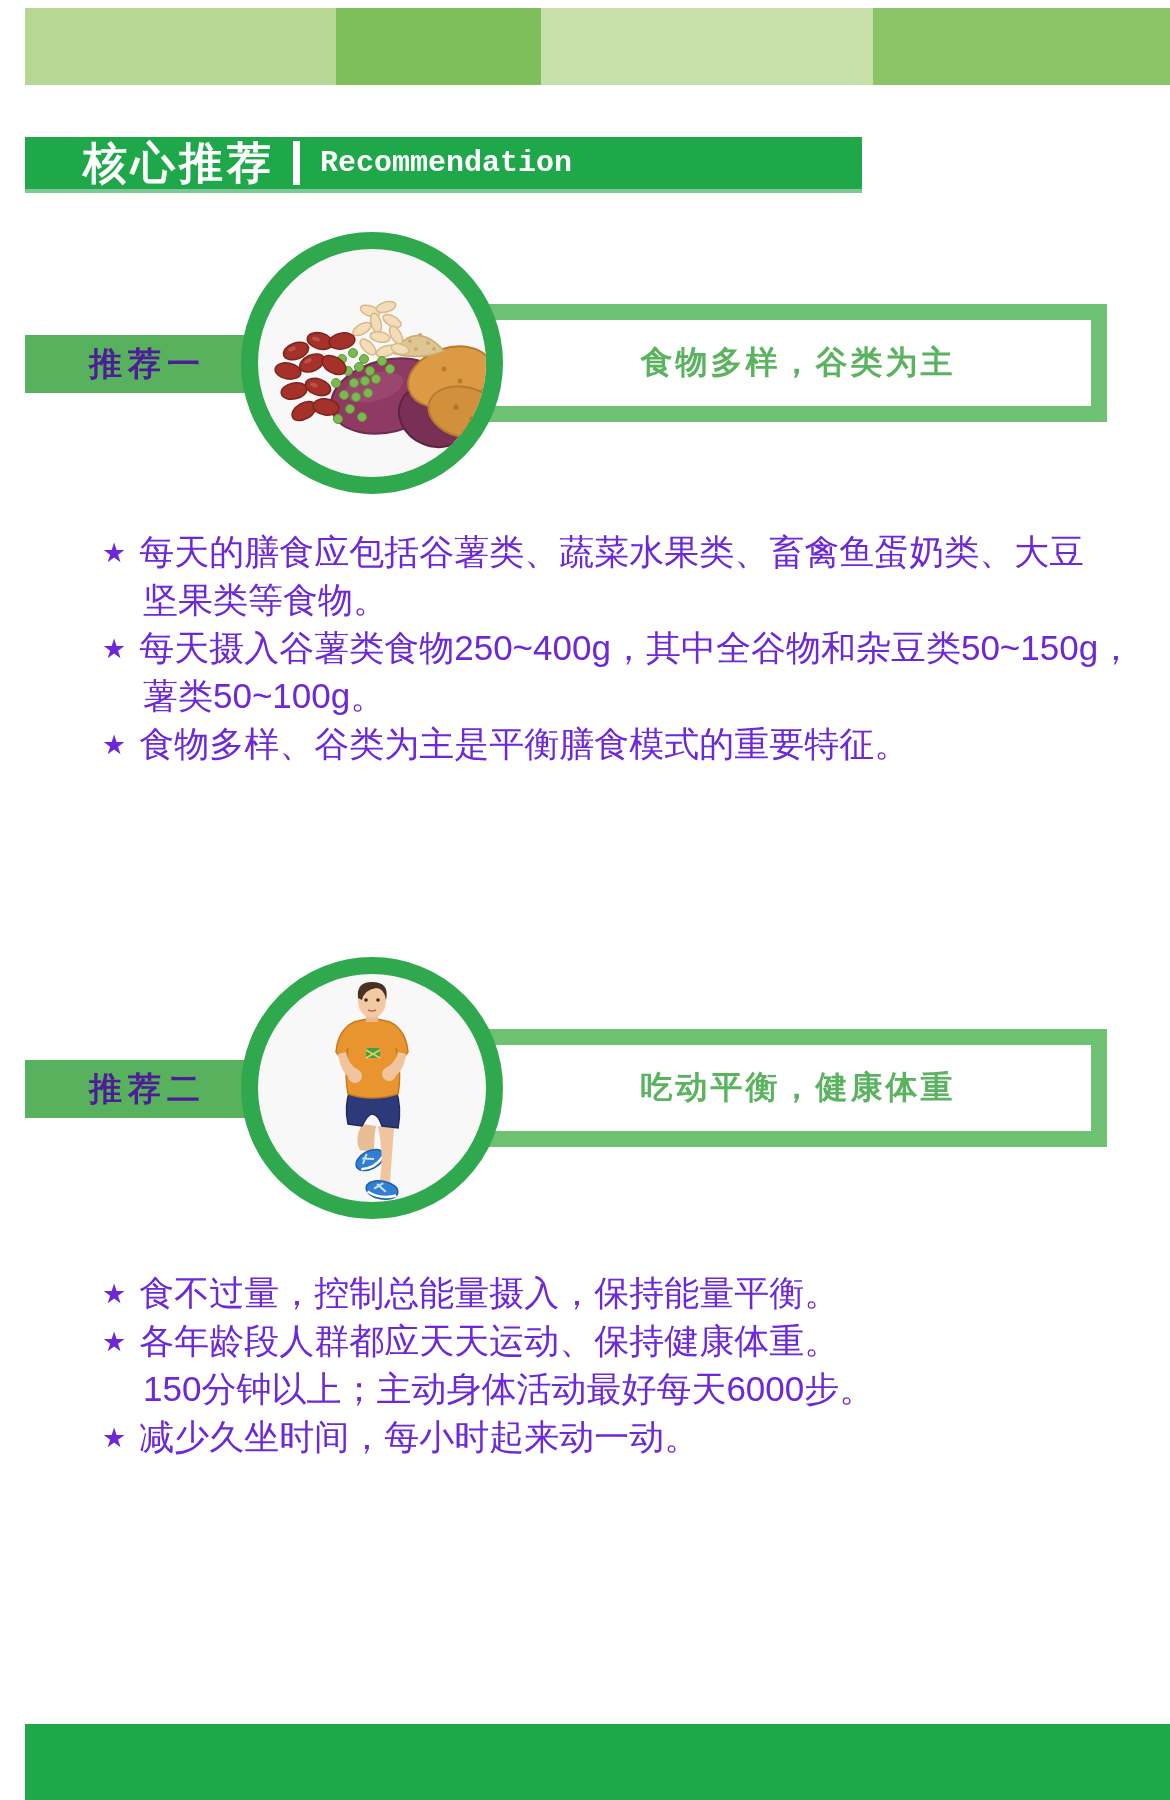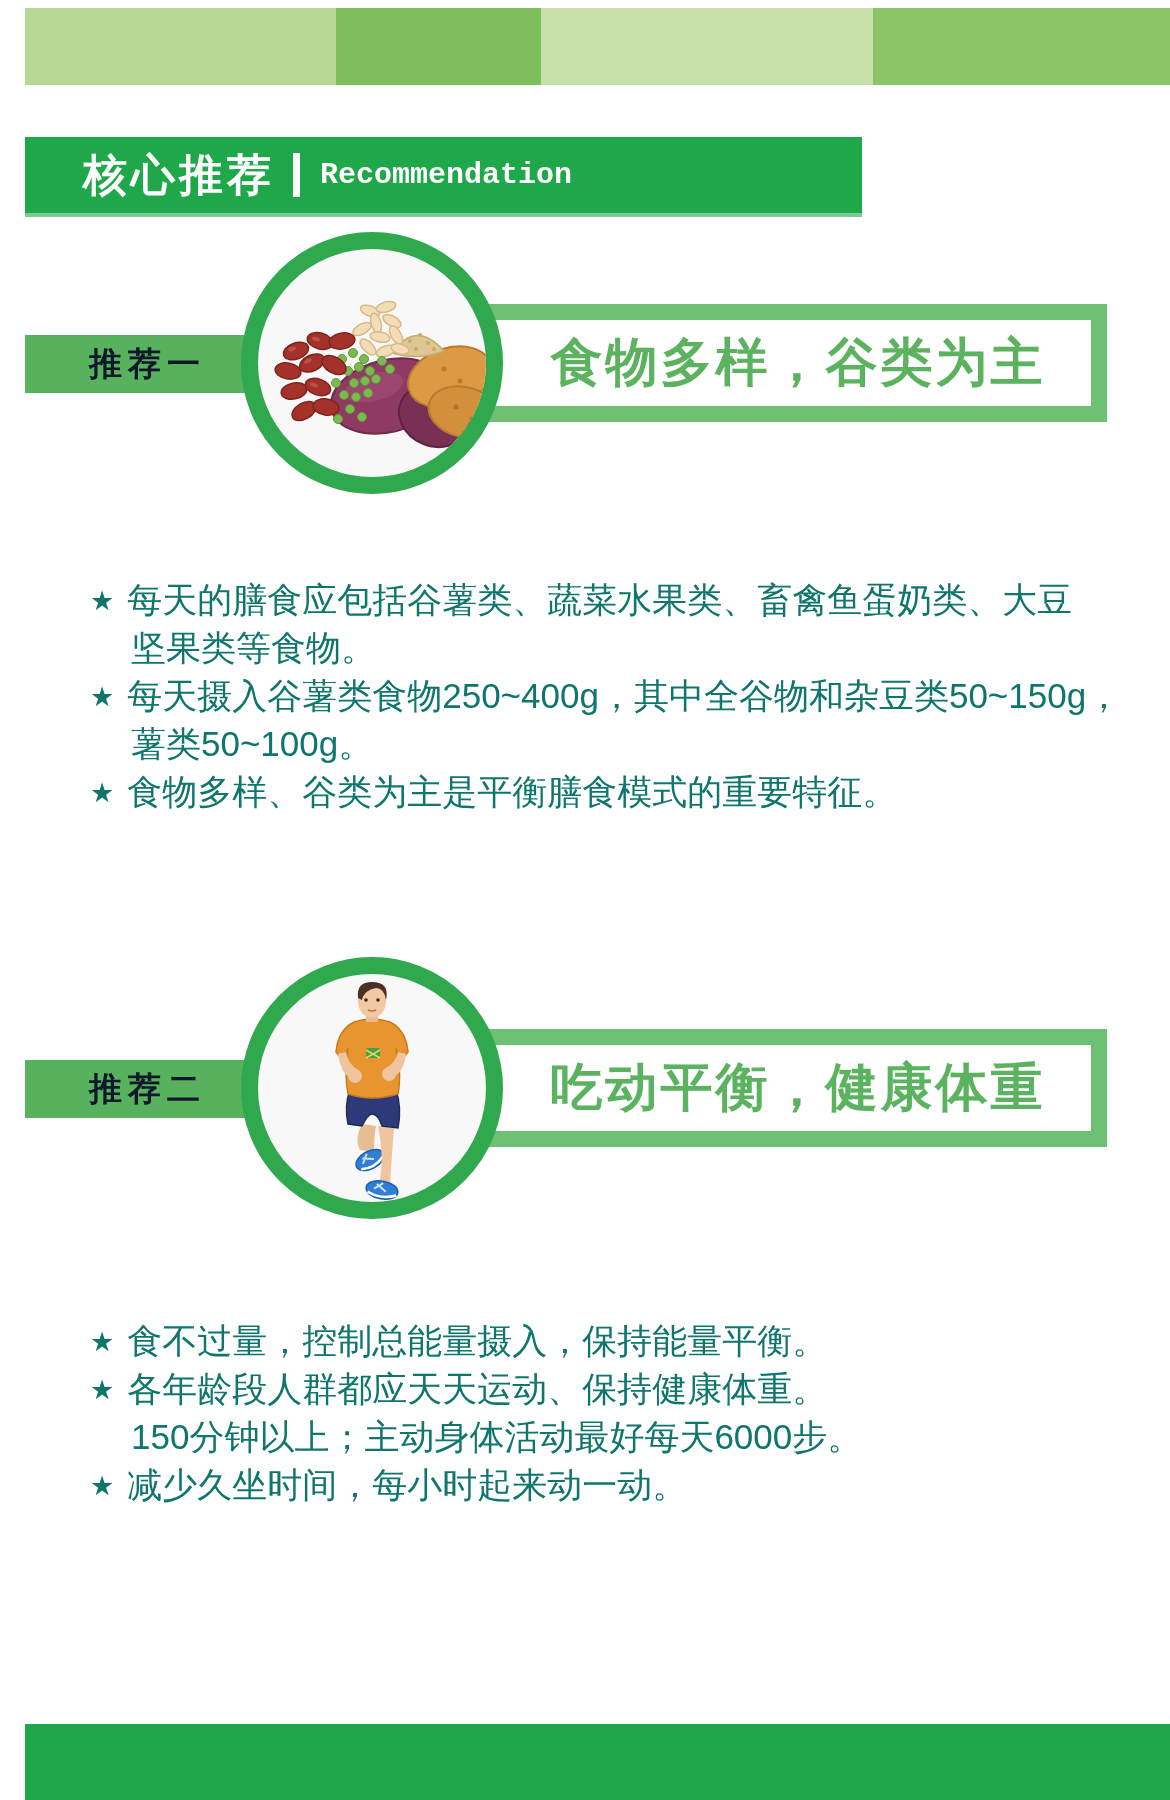--- a/index.html
+++ b/index.html
@@ -9,58 +9,58 @@
   }
   
   .stripes{position:absolute;left:25px;top:8px;width:1145px;height:77px;display:flex;}
   .stripe-1{width:311px;background:#b7d794;}
   .stripe-2{width:205px;background:#7fbf5b;}
   .stripe-3{width:332px;background:#c7e0ab;}
   .stripe-4{width:297px;background:#8ac466;}
 
   
   .header-bar{
-    position:absolute;left:25px;top:137px;width:837px;height:80px;background:#1fa84a;
+    position:absolute;left:25px;top:137px;width:837px;height:56px;background:#1fa84a;
     border-bottom:4px solid #7dc894;box-sizing:border-box;
     display:flex;align-items:center;color:#fff;
   }
   .header-zh{font-size:44px;font-weight:bold;letter-spacing:4px;margin-left:58px;white-space:nowrap;}
   .header-sep{width:7px;height:44px;background:#ffffff;margin:0 20px 0 18px;flex:0 0 auto;}
   .header-en{font-size:30px;font-weight:bold;white-space:nowrap;font-family:Liberation Mono, monospace;}
 
   
   .banner{
     position:absolute;left:455px;width:652px;height:118px;background:#ffffff;
     border:16px solid #6ec172;box-sizing:border-box;z-index:1;
     display:flex;align-items:center;justify-content:center;
   }
   .banner-b1{top:304px;}
   .banner-b2{top:1029px;}
-  .banner-title{color:#5bb35f;font-size:52px;font-weight:bold;letter-spacing:3px;padding-left:34px;white-space:nowrap;text-align:right;}
+  .banner-title{color:#5bb35f;font-size:32px;font-weight:bold;letter-spacing:3px;padding-left:34px;white-space:nowrap;text-align:right;}
 
   
   .label-bar{
     position:absolute;left:25px;width:245px;height:58px;background:#58b15d;z-index:0;
     display:flex;align-items:center;justify-content:center;
   }
   .label-b1{top:335px;}
   .label-b2{top:1060px;}
-  .label-text{color:#0f172a;font-size:33px;font-weight:bold;letter-spacing:6px;white-space:nowrap;font-family:Liberation Serif, serif;}
+  .label-text{color:#4c1d95;font-size:33px;font-weight:bold;letter-spacing:6px;white-space:nowrap;font-family:Liberation Serif, serif;}
 
   
   .circle{
     position:absolute;left:241px;width:262px;height:262px;border-radius:50%;
     background:#f7f8f7;border:17px solid #2fa84e;box-sizing:border-box;z-index:2;overflow:hidden;
   }
   .circle-c1{top:232px;}
   .circle-c2{top:957px;}
   .circle svg{display:block;width:228px;height:228px;}
 
   
-  .bullets{position:absolute;left:90px;color:#0f766e;font-size:35px;z-index:3;margin-top:48px;}
+  .bullets{position:absolute;left:102px;color:#6d28d9;font-size:35px;z-index:3;}
   .bullets-b1{top:528px;}
   .bullets-b2{top:1269px;}
   .bullet-line{height:48px;line-height:48px;white-space:nowrap;}
   .star{display:inline-block;font-size:27px;margin-right:13px;transform:translateY(-2px);}
   .cont{padding-left:41px;}
 
   
   .bottom-band{position:absolute;left:25px;top:1724px;width:1145px;height:76px;background:#1fa84a;}
 </style>
 </head>

